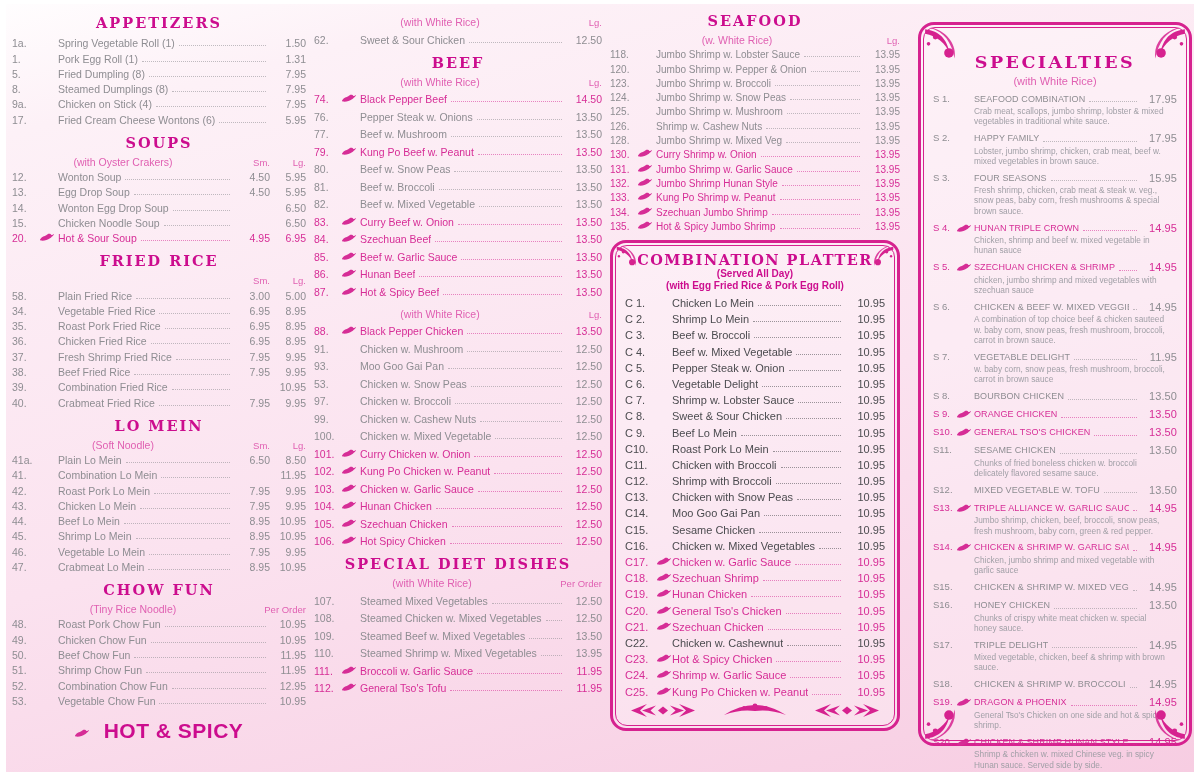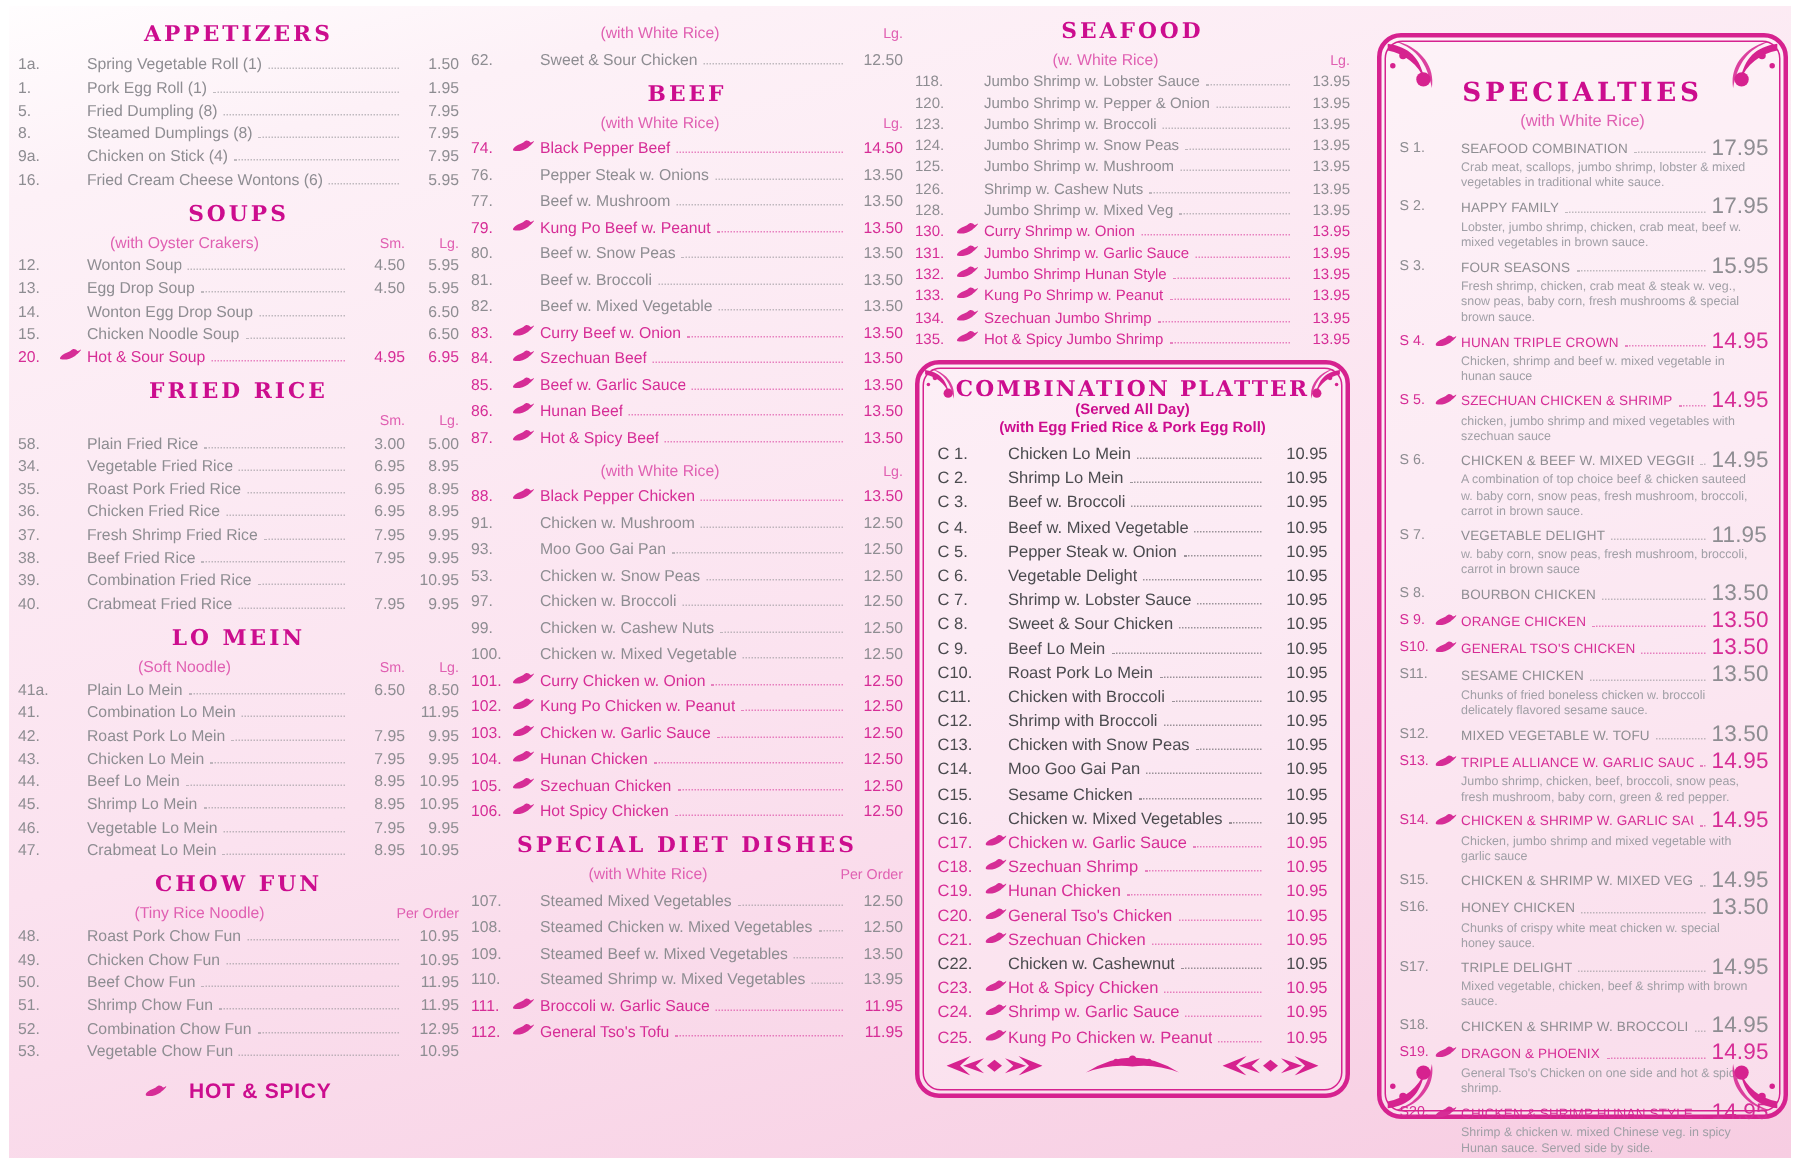--- a/index.html
+++ b/index.html
@@ -32,21 +32,21 @@
   .pep{width:18px;flex:none;color:var(--spicy);}
   .nm{flex:0 1 auto;white-space:nowrap;overflow:hidden;}
   .lead{flex:1 1 4px;min-width:4px;border-bottom:1.4px dotted currentColor;
         margin:0 4px 3px 4px;opacity:.55;}
   .pr{width:36px;text-align:right;flex:none;}
 
   #c2 .row{height:17.5px;}
   #c3 .row{height:14.3px;font-size:10px;}
 
   .legend{display:flex;justify-content:center;align-items:center;gap:7px;
-          color:var(--mag);font-weight:bold;font-size:14px;margin-top:12px;letter-spacing:.5px;}
+          color:var(--mag);font-weight:bold;font-size:21px;margin-top:12px;letter-spacing:.5px;}
   .legend .pep{width:22px;}
 
   .obox{position:relative;border:3px solid var(--border);border-radius:16px;
         background:rgba(255,255,255,.30);}
   .obox::before{content:"";position:absolute;inset:2px;border:1px solid var(--border);
         border-radius:12px;pointer-events:none;}
   .flor{position:absolute;color:var(--border);line-height:0;}
   .flor svg{display:block;}
   .flor.tl{left:3px;top:3px;}
   .flor.tr{right:3px;top:3px;transform:scaleX(-1);}
@@ -67,21 +67,21 @@
 
   #c4{padding:12px 12px 16px;}
   .spec-title{font-family:"DejaVu Serif",serif;font-weight:bold;letter-spacing:2.5px;
           text-align:center;color:var(--mag);font-size:17.5px;line-height:22px;margin-top:14px;}
   .spec-sub{text-align:center;color:var(--pink);font-size:11px;margin:2px 0 4px;}
   .srow{display:flex;color:var(--gray);margin-top:5.5px;}
   .srow .num{width:24px;font-size:9.5px;line-height:12.5px;}
   .srow .pep{width:17px;line-height:12.5px;}
   .sbody{flex:1;min-width:0;}
   .sline{display:flex;align-items:flex-end;font-size:9px;line-height:12.5px;letter-spacing:.1px;}
-  .sline .pr{width:36px;font-size:15px;}
+  .sline .pr{width:36px;font-size:11px;}
   .srow.spicy .sline,.srow.spicy .num{color:var(--spicy);}
   .desc{font-size:8.3px;line-height:10.3px;color:#a09fa6;margin-top:1px;padding-right:6px;}
 </style>
 </head>
 <body>
 
 <div class="page">
   <div class="col" id="c1">
       <div class="sec">
         <div class="stitle">APPETIZERS</div>
@@ -90,21 +90,21 @@
           <span class="pep"></span>
           <span class="nm">Spring Vegetable Roll (1)</span>
           <span class="lead"></span>
           <span class="pr">1.50</span>
         </div>
         <div class="row">
           <span class="num">1.</span>
           <span class="pep"></span>
           <span class="nm">Pork Egg Roll (1)</span>
           <span class="lead"></span>
-          <span class="pr">1.95</span>
+          <span class="pr">1.31</span>
         </div>
         <div class="row">
           <span class="num">5.</span>
           <span class="pep"></span>
           <span class="nm">Fried Dumpling (8)</span>
           <span class="lead"></span>
           <span class="pr">7.95</span>
         </div>
         <div class="row">
           <span class="num">8.</span>
@@ -114,21 +114,21 @@
           <span class="pr">7.95</span>
         </div>
         <div class="row">
           <span class="num">9a.</span>
           <span class="pep"></span>
           <span class="nm">Chicken on Stick (4)</span>
           <span class="lead"></span>
           <span class="pr">7.95</span>
         </div>
         <div class="row">
-          <span class="num">16.</span>
+          <span class="num">17.</span>
           <span class="pep"></span>
           <span class="nm">Fried Cream Cheese Wontons (6)</span>
           <span class="lead"></span>
           <span class="pr">5.95</span>
         </div>
       </div>
       <div class="sec">
         <div class="stitle">SOUPS</div>
         <div class="sub-row">
           <span class="sub">(with Oyster Crakers)</span>

